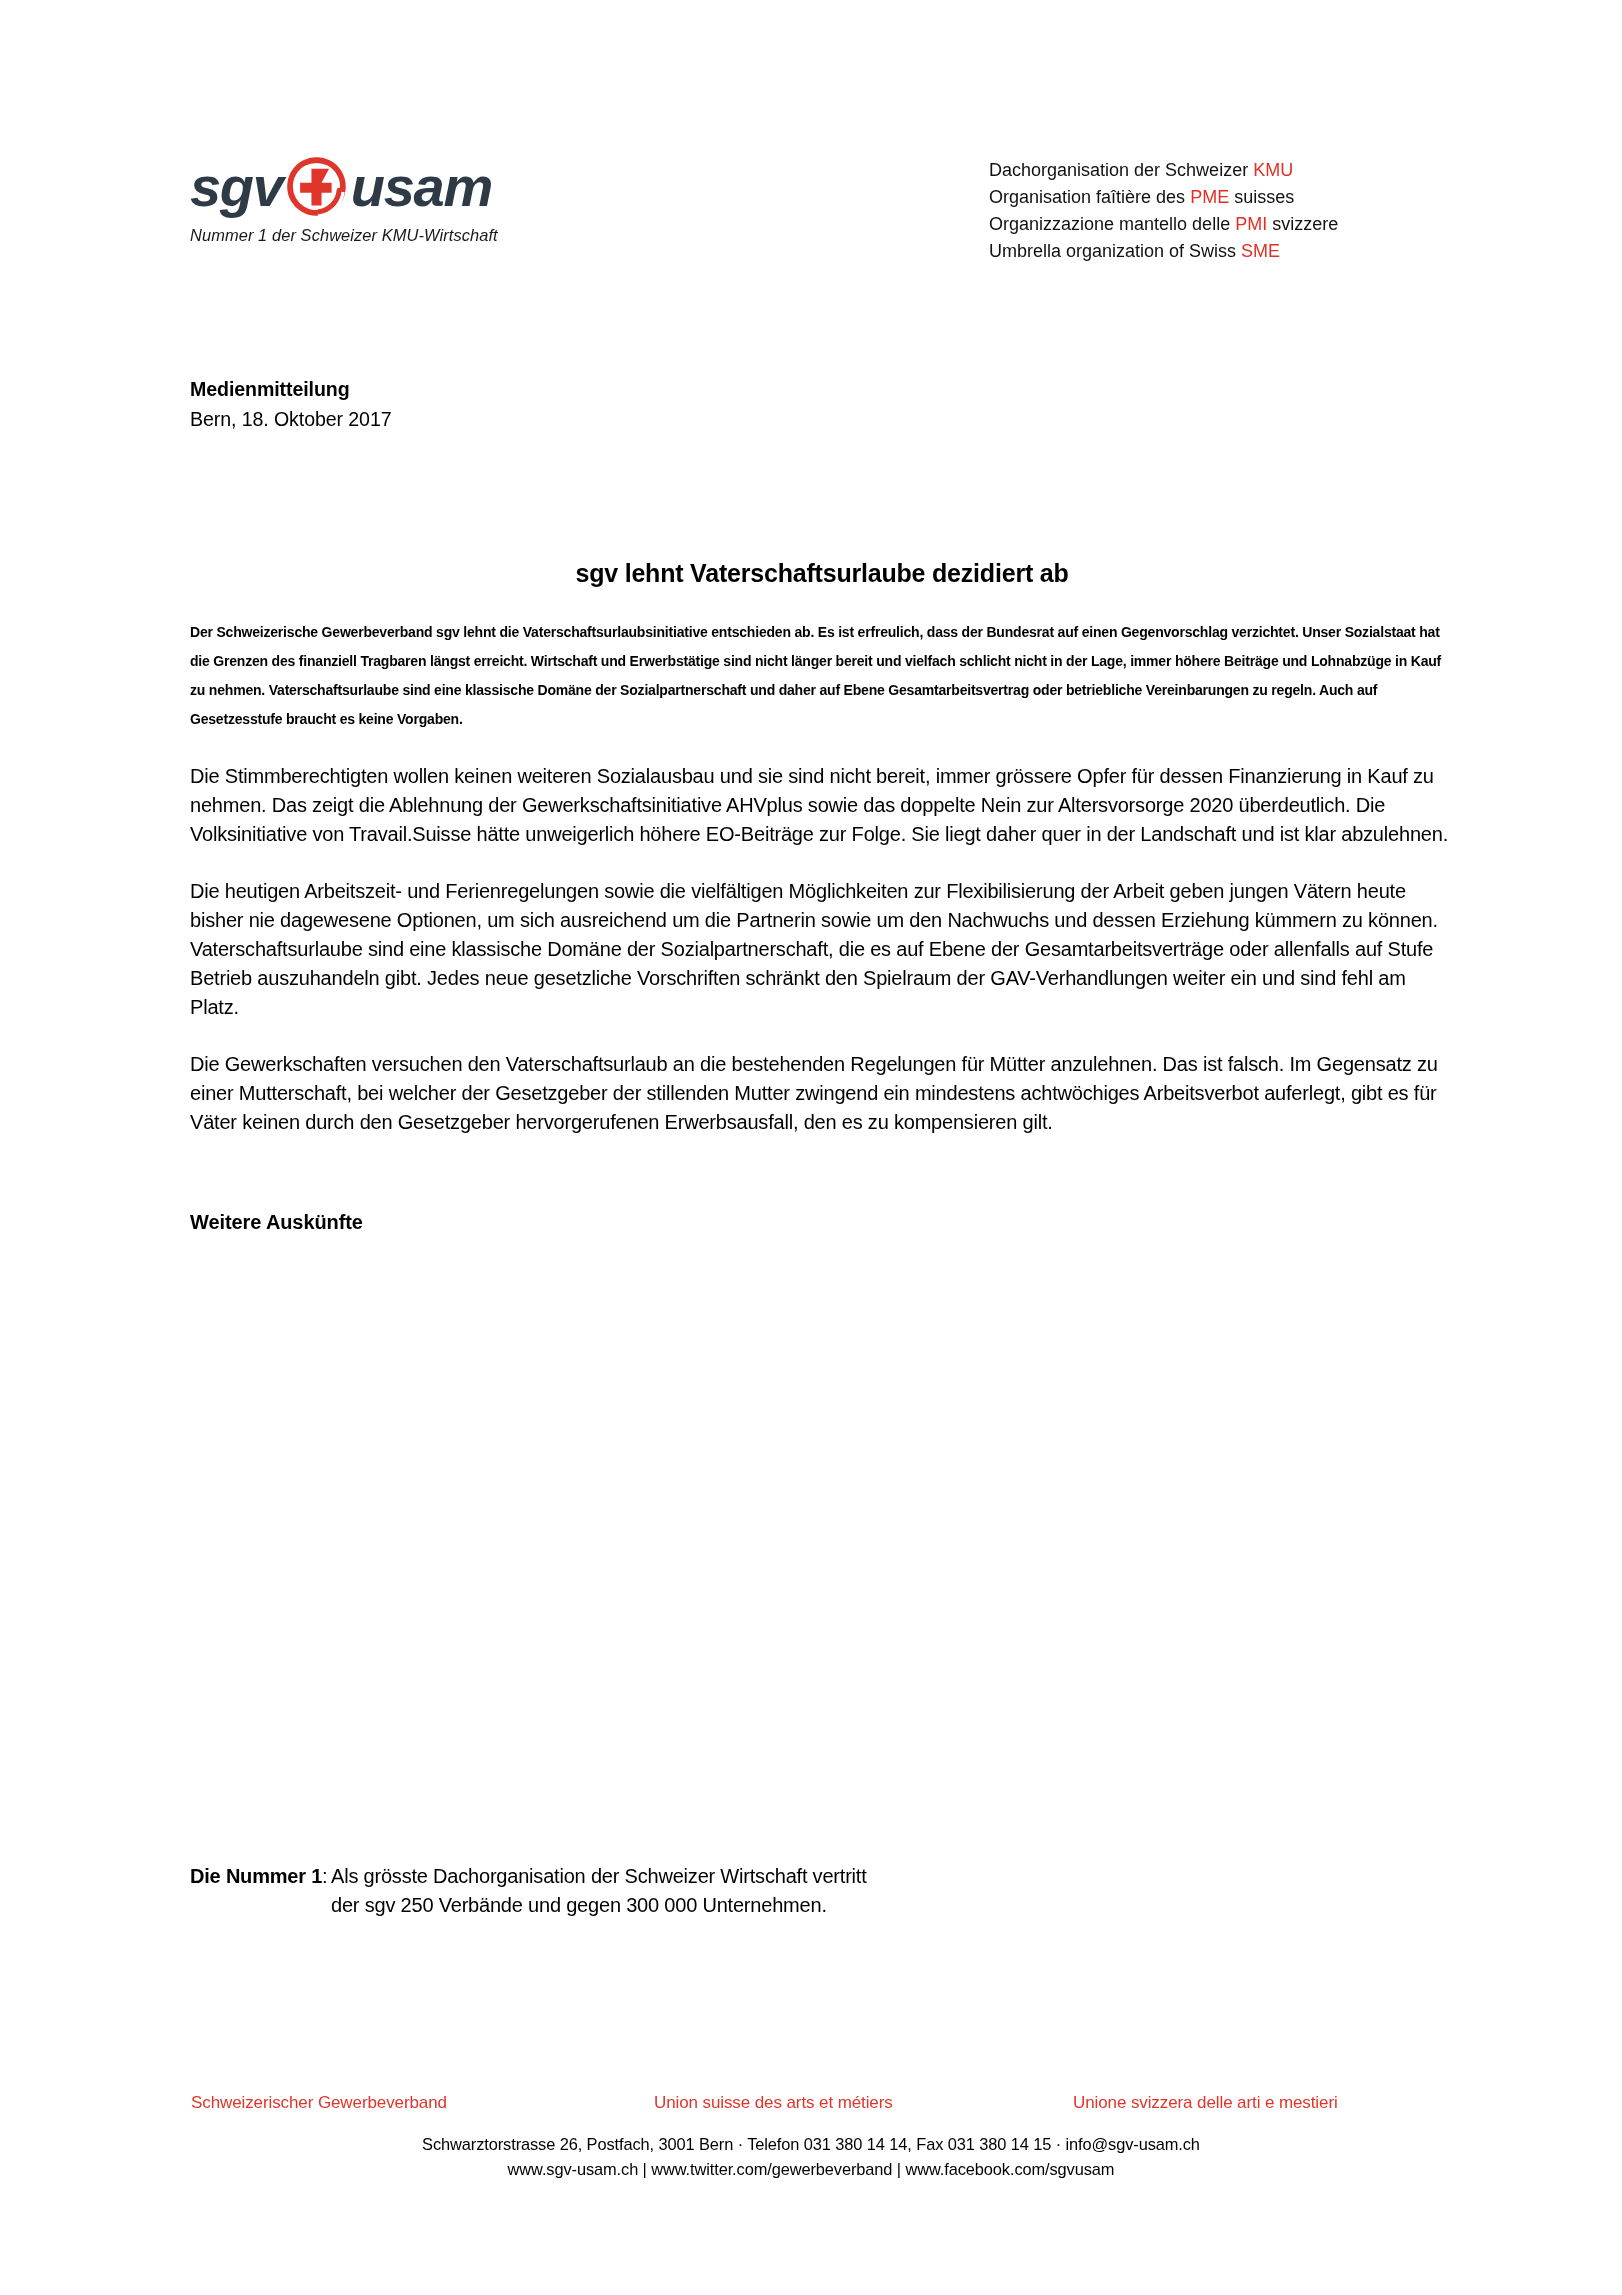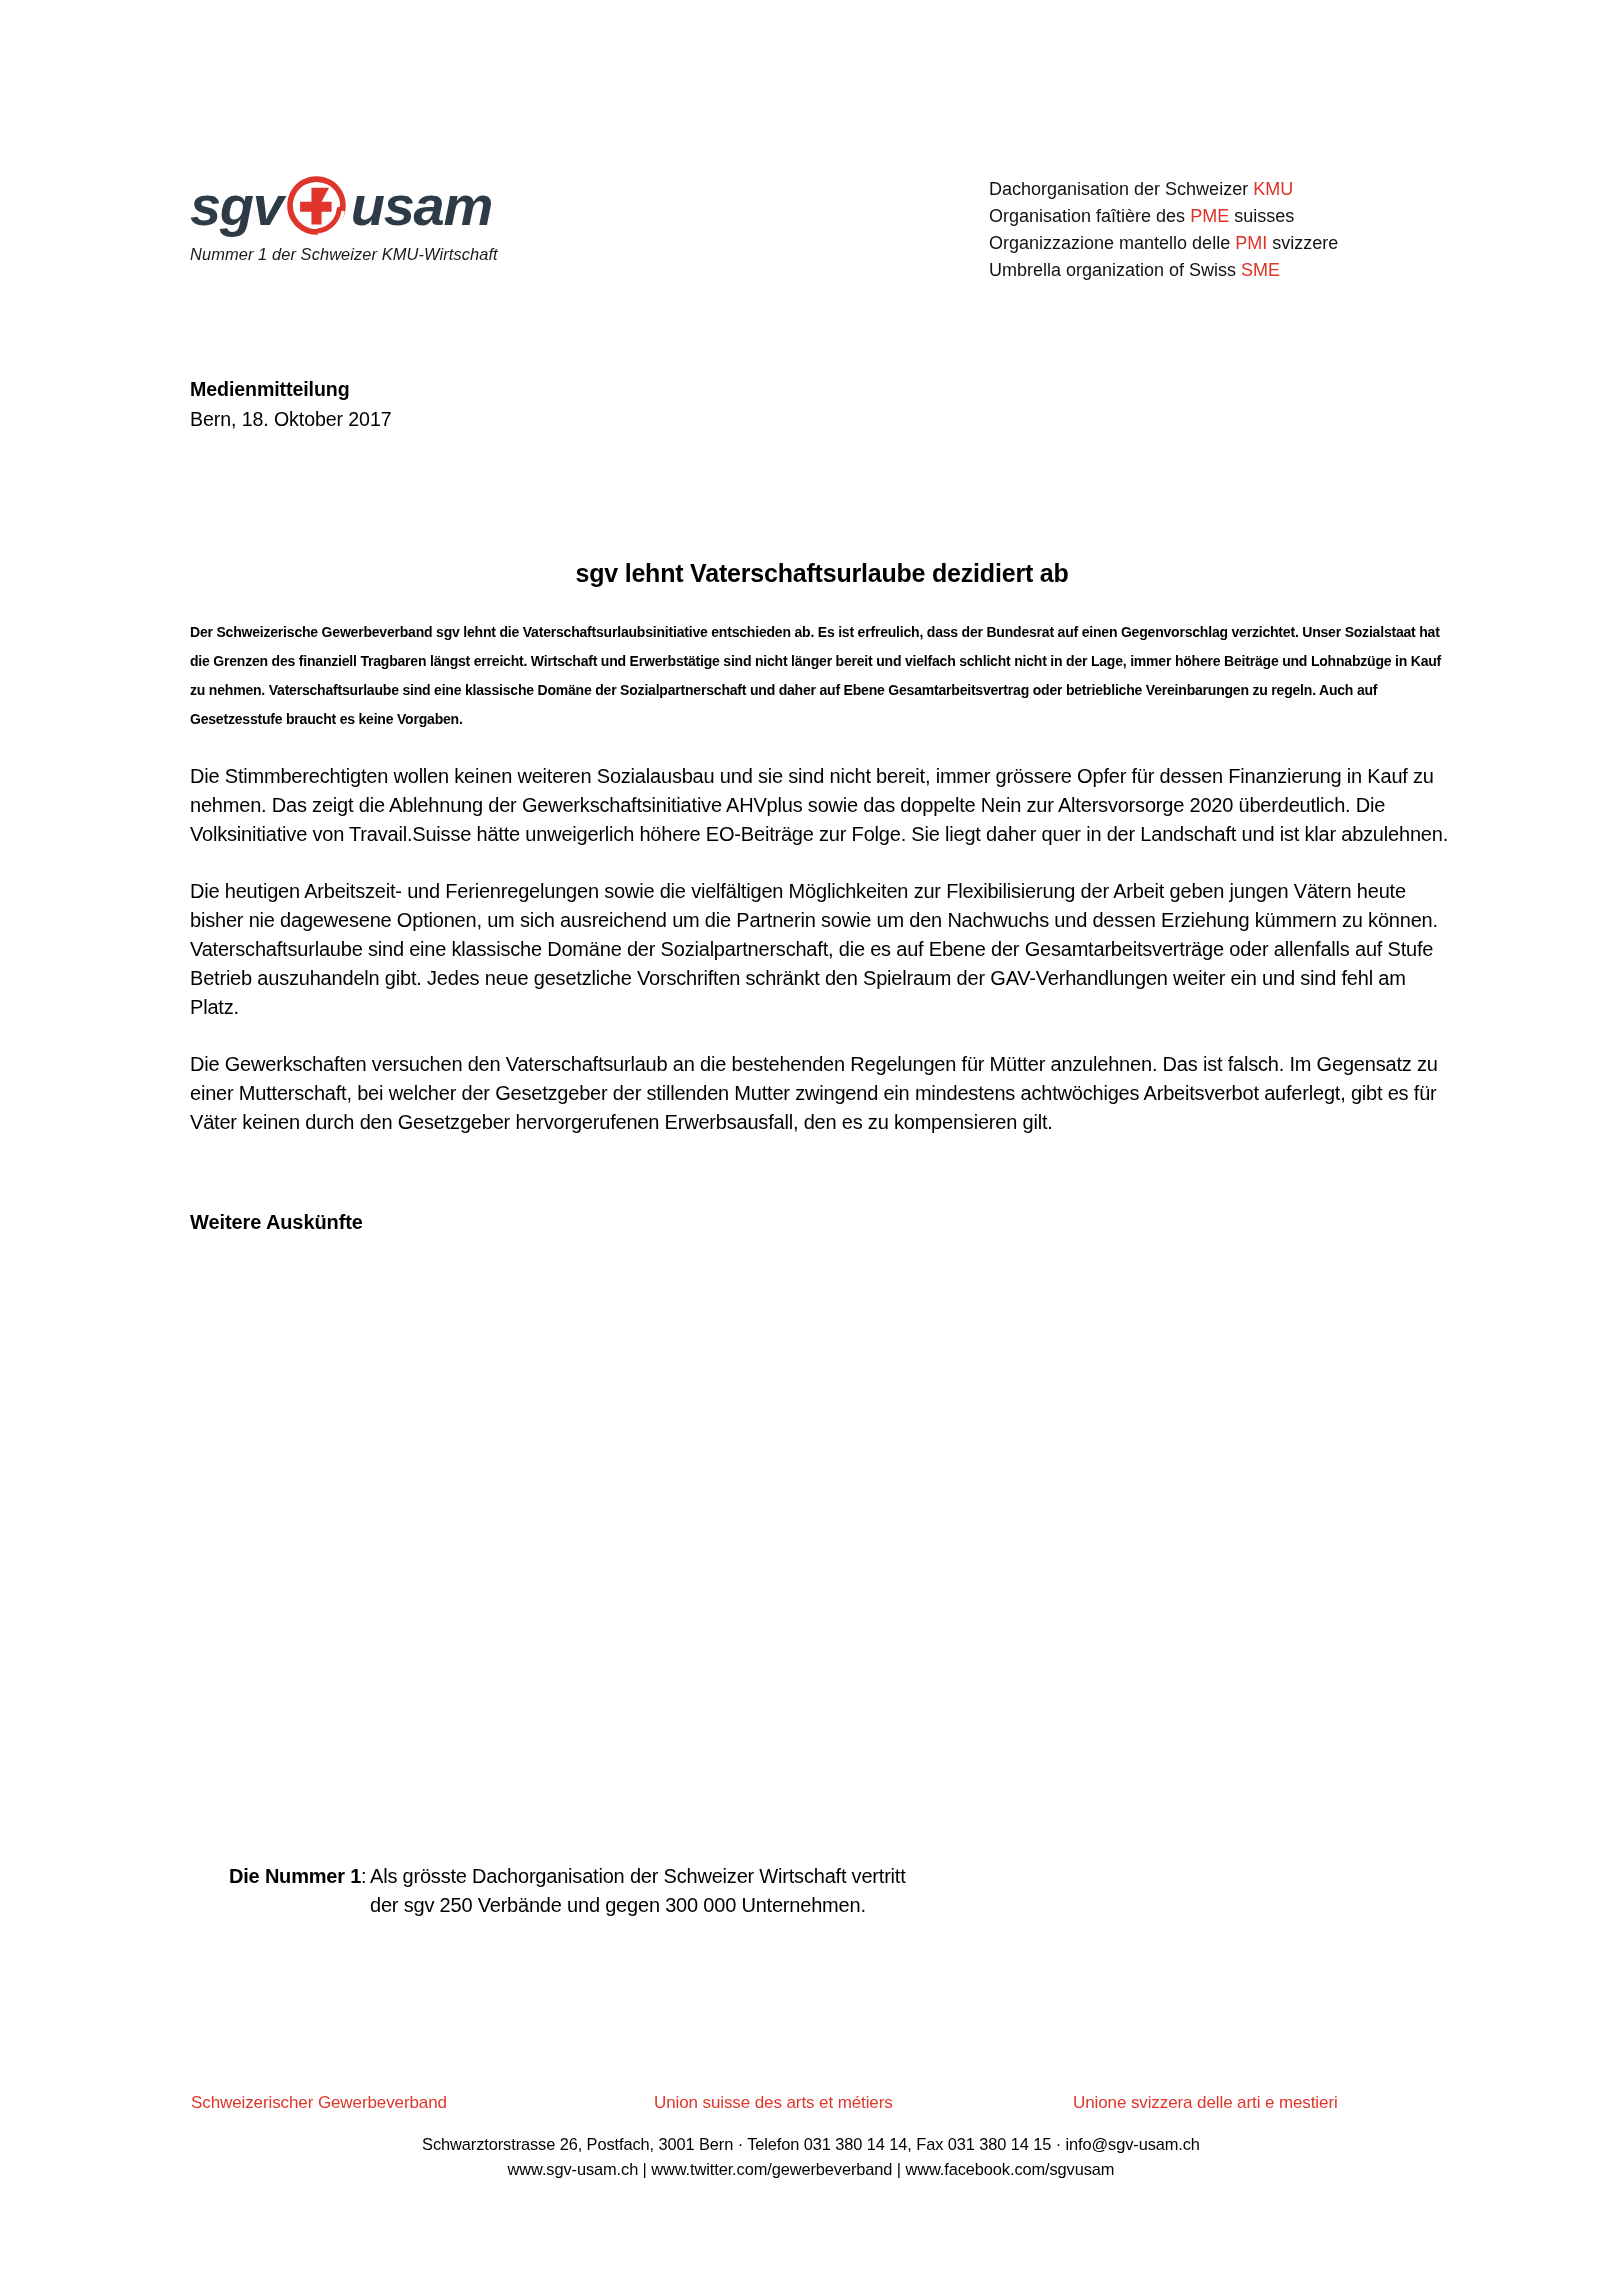--- a/index.html
+++ b/index.html
@@ -21,21 +21,20 @@
     overflow: hidden;
   }
 
   
   .header {
     position: absolute;
     top: 152px;
     left: 0;
     width: 100%;
     height: 131px;
-    margin-top: 19px;
   }
   .logo-block {
     position: absolute;
     left: 190px;
     top: 0;
   }
   .logo-wordmark {
     display: flex;
     align-items: center;
     height: 69px;
@@ -140,21 +139,20 @@
     left: 190px;
     top: 1862px;
     width: 1264px;
     font-size: 20px;
     line-height: 29px;
     letter-spacing: -0.2px;
   }
   .nummer1-row {
     display: flex;
     align-items: flex-start;
-    margin-left: 39px;
   }
   .nummer1-label {
     width: 141px;
     flex: 0 0 auto;
   }
   .nummer1-label b {
     font-weight: bold;
   }
   .nummer1-body {
     flex: 1 1 auto;

